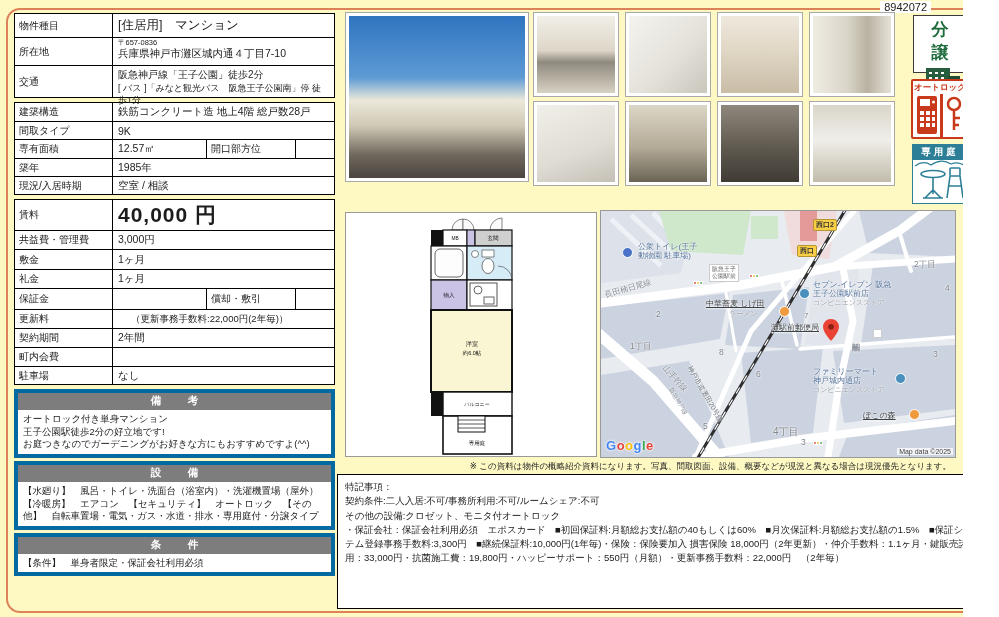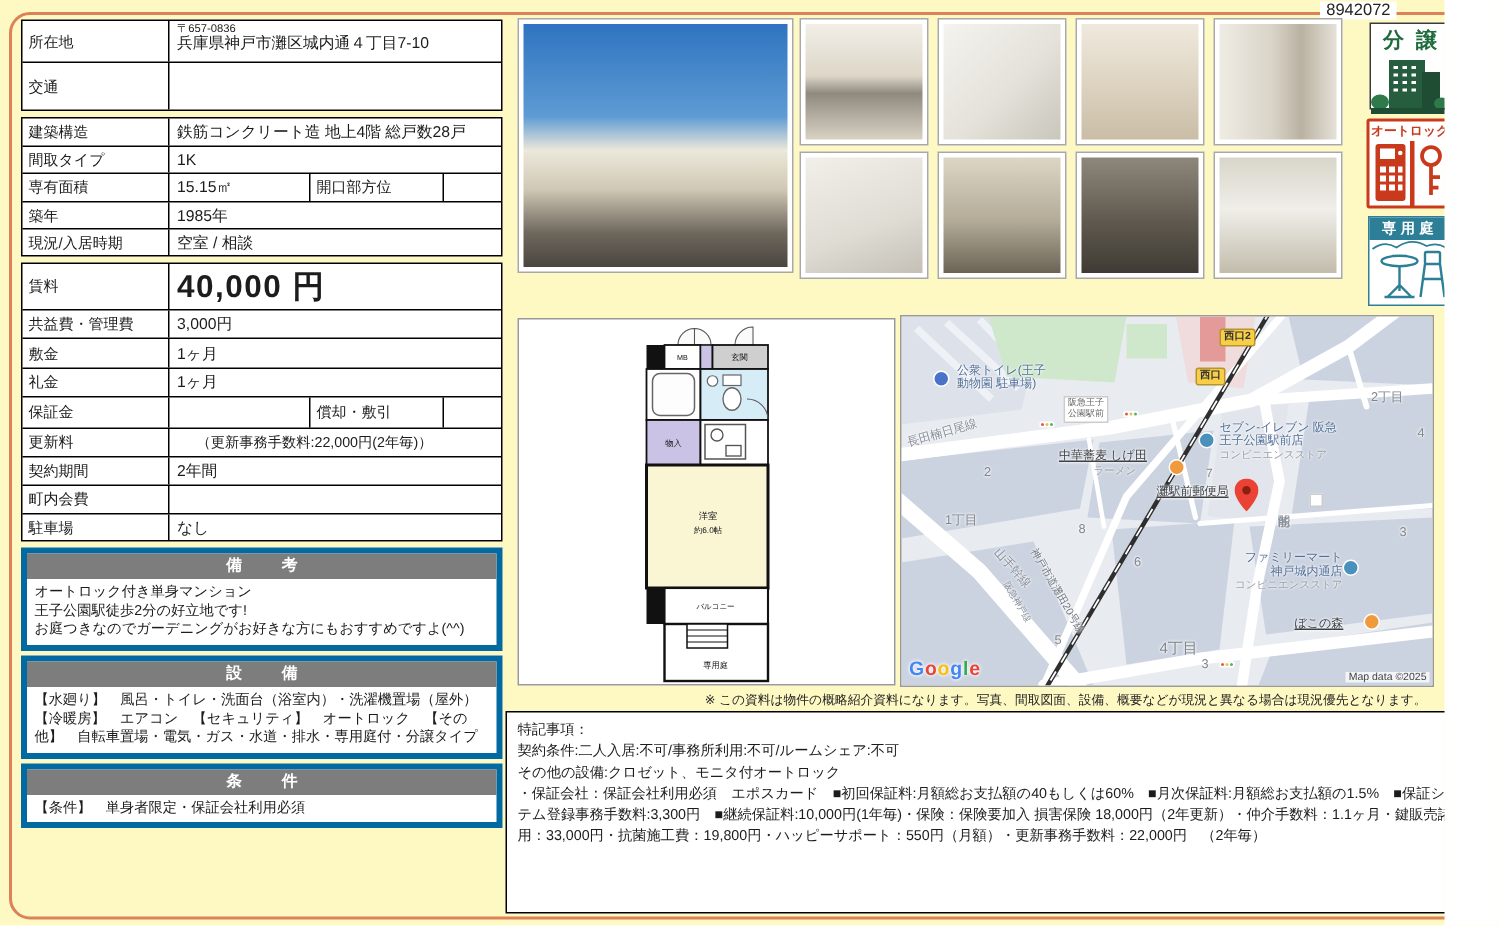--- a/index.html
+++ b/index.html
@@ -71,44 +71,52 @@
 </style>
 </head>
 <body>
 
 <div class="page">
   <div class="frame"></div>
   <div class="serial">8942072</div>
 
   <div class="leftcol">
     <div class="tbox">
+      <div class="trow" style="height:23px">
+        <div class="tlabel">物件種目</div>
+        <div class="tval big">[住居用]　マンション</div>
+      </div>
       <div class="trow" style="height:27px">
         <div class="tlabel">所在地</div>
         <div class="tval block">
           <div class="postal">〒657-0836</div>
           <div class="addr">兵庫県神戸市灘区城内通４丁目7-10</div>
         </div>
       </div>
       <div class="trow" style="height:31px">
         <div class="tlabel">交通</div>
+        <div class="tval block" style="padding-top:2px">
+          <div class="acc1">阪急神戸線「王子公園」徒歩2分</div>
+          <div class="acc2">[ バス ]「みなと観光バス　阪急王子公園南」停 徒歩1分</div>
+        </div>
       </div>
     </div>
 
     <div class="tbox">
       <div class="trow" style="height:18px">
         <div class="tlabel">建築構造</div>
         <div class="tval">鉄筋コンクリート造 地上4階 総戸数28戸</div>
       </div>
       <div class="trow" style="height:17px">
         <div class="tlabel">間取タイプ</div>
-        <div class="tval">1K</div>
+        <div class="tval">9K</div>
       </div>
       <div class="trow" style="height:18px">
         <div class="tlabel">専有面積</div>
-        <div class="tval" style="width:83px;flex:none">15.15㎡</div>
+        <div class="tval" style="width:83px;flex:none">12.57㎡</div>
         <div class="sub-label">開口部方位</div>
         <div class="sub-val"></div>
       </div>
       <div class="trow" style="height:17px">
         <div class="tlabel">築年</div>
         <div class="tval">1985年</div>
       </div>
       <div class="trow" style="height:17px">
         <div class="tlabel">現況/入居時期</div>
         <div class="tval">空室 / 相談</div>
@@ -198,21 +206,21 @@
       <div class="img g-lobby"></div>
     </div>
   <div class="photo" style="left:717px;top:101px;width:86px;height:85px">
       <div class="img g-mail"></div>
     </div>
   <div class="photo" style="left:809px;top:101px;width:86px;height:85px">
       <div class="img g-board"></div>
     </div>
 
   <div class="badge" style="left:913px;top:15px;width:54px;height:58px;border:1px solid #3a3a3a">
-    <span class="badge-title" style="color:#1e6b3c;font-size:14px;letter-spacing:8px;padding-left:8px;margin-top:2px">分譲</span>
+    <span class="badge-title" style="color:#1e6b3c;font-size:17px;letter-spacing:8px;padding-left:8px;margin-top:2px">分譲</span>
     <svg width="52" height="40" viewBox="0 0 52 40">
       <rect x="12" y="4" width="24" height="32" fill="#275d3f"></rect>
       <rect x="34" y="12" width="12" height="24" fill="#1f4d33"></rect>
       <g fill="#fff">
           <rect x="15" y="8" width="3" height="2"></rect>
           <rect x="21" y="8" width="3" height="2"></rect>
           <rect x="27" y="8" width="3" height="2"></rect>
           <rect x="15" y="13" width="3" height="2"></rect>
           <rect x="21" y="13" width="3" height="2"></rect>
           <rect x="27" y="13" width="3" height="2"></rect>
@@ -404,21 +412,21 @@
     <span class="mlabel" style="left:55px;top:98px;font-size:8.5px">2</span>
     <span class="mlabel" style="left:29px;top:130px;font-size:8.5px">1丁目</span>
     <span class="mlabel" style="left:118px;top:136px;font-size:8.5px">8</span>
     <span class="mlabel" style="left:155px;top:158px;font-size:8.5px">6</span>
     <span class="mlabel" style="left:102px;top:210px;font-size:8.5px">5</span>
 
     <span class="mlabel roadlbl" style="left:58px;top:162px;transform:rotate(48deg)">山手幹線</span>
     <span class="mlabel roadlbl" style="left:62px;top:186px;transform:rotate(60deg);font-size:6px">阪急神戸線</span>
     <span class="mlabel roadlbl" style="left:72px;top:178px;transform:rotate(60deg);font-size:7px;color:#6f7680">神戸市道灘田20号線</span>
 
-    <span class="mlabel poi-blue" style="left:202px;top:156px;text-align:right;width:92px">
+    <span class="mlabel poi-blue" style="left:212px;top:156px;text-align:left;width:92px">
       <span>ファミリーマート</span><br>
       <span>神戸城内通店</span><br>
       <span class="poi-sub">コンビニエンスストア</span>
     </span>
     <div class="micon" style="left:294px;top:162px;background:#4a90bc"></div>
 
     <span class="mlabel poi-dark" style="left:262px;top:200px">ぼこの森</span>
     <div class="micon" style="left:308px;top:198px;background:#f09a3e"></div>
 
     <span class="mlabel" style="left:172px;top:214px;font-size:10px">4丁目</span>

